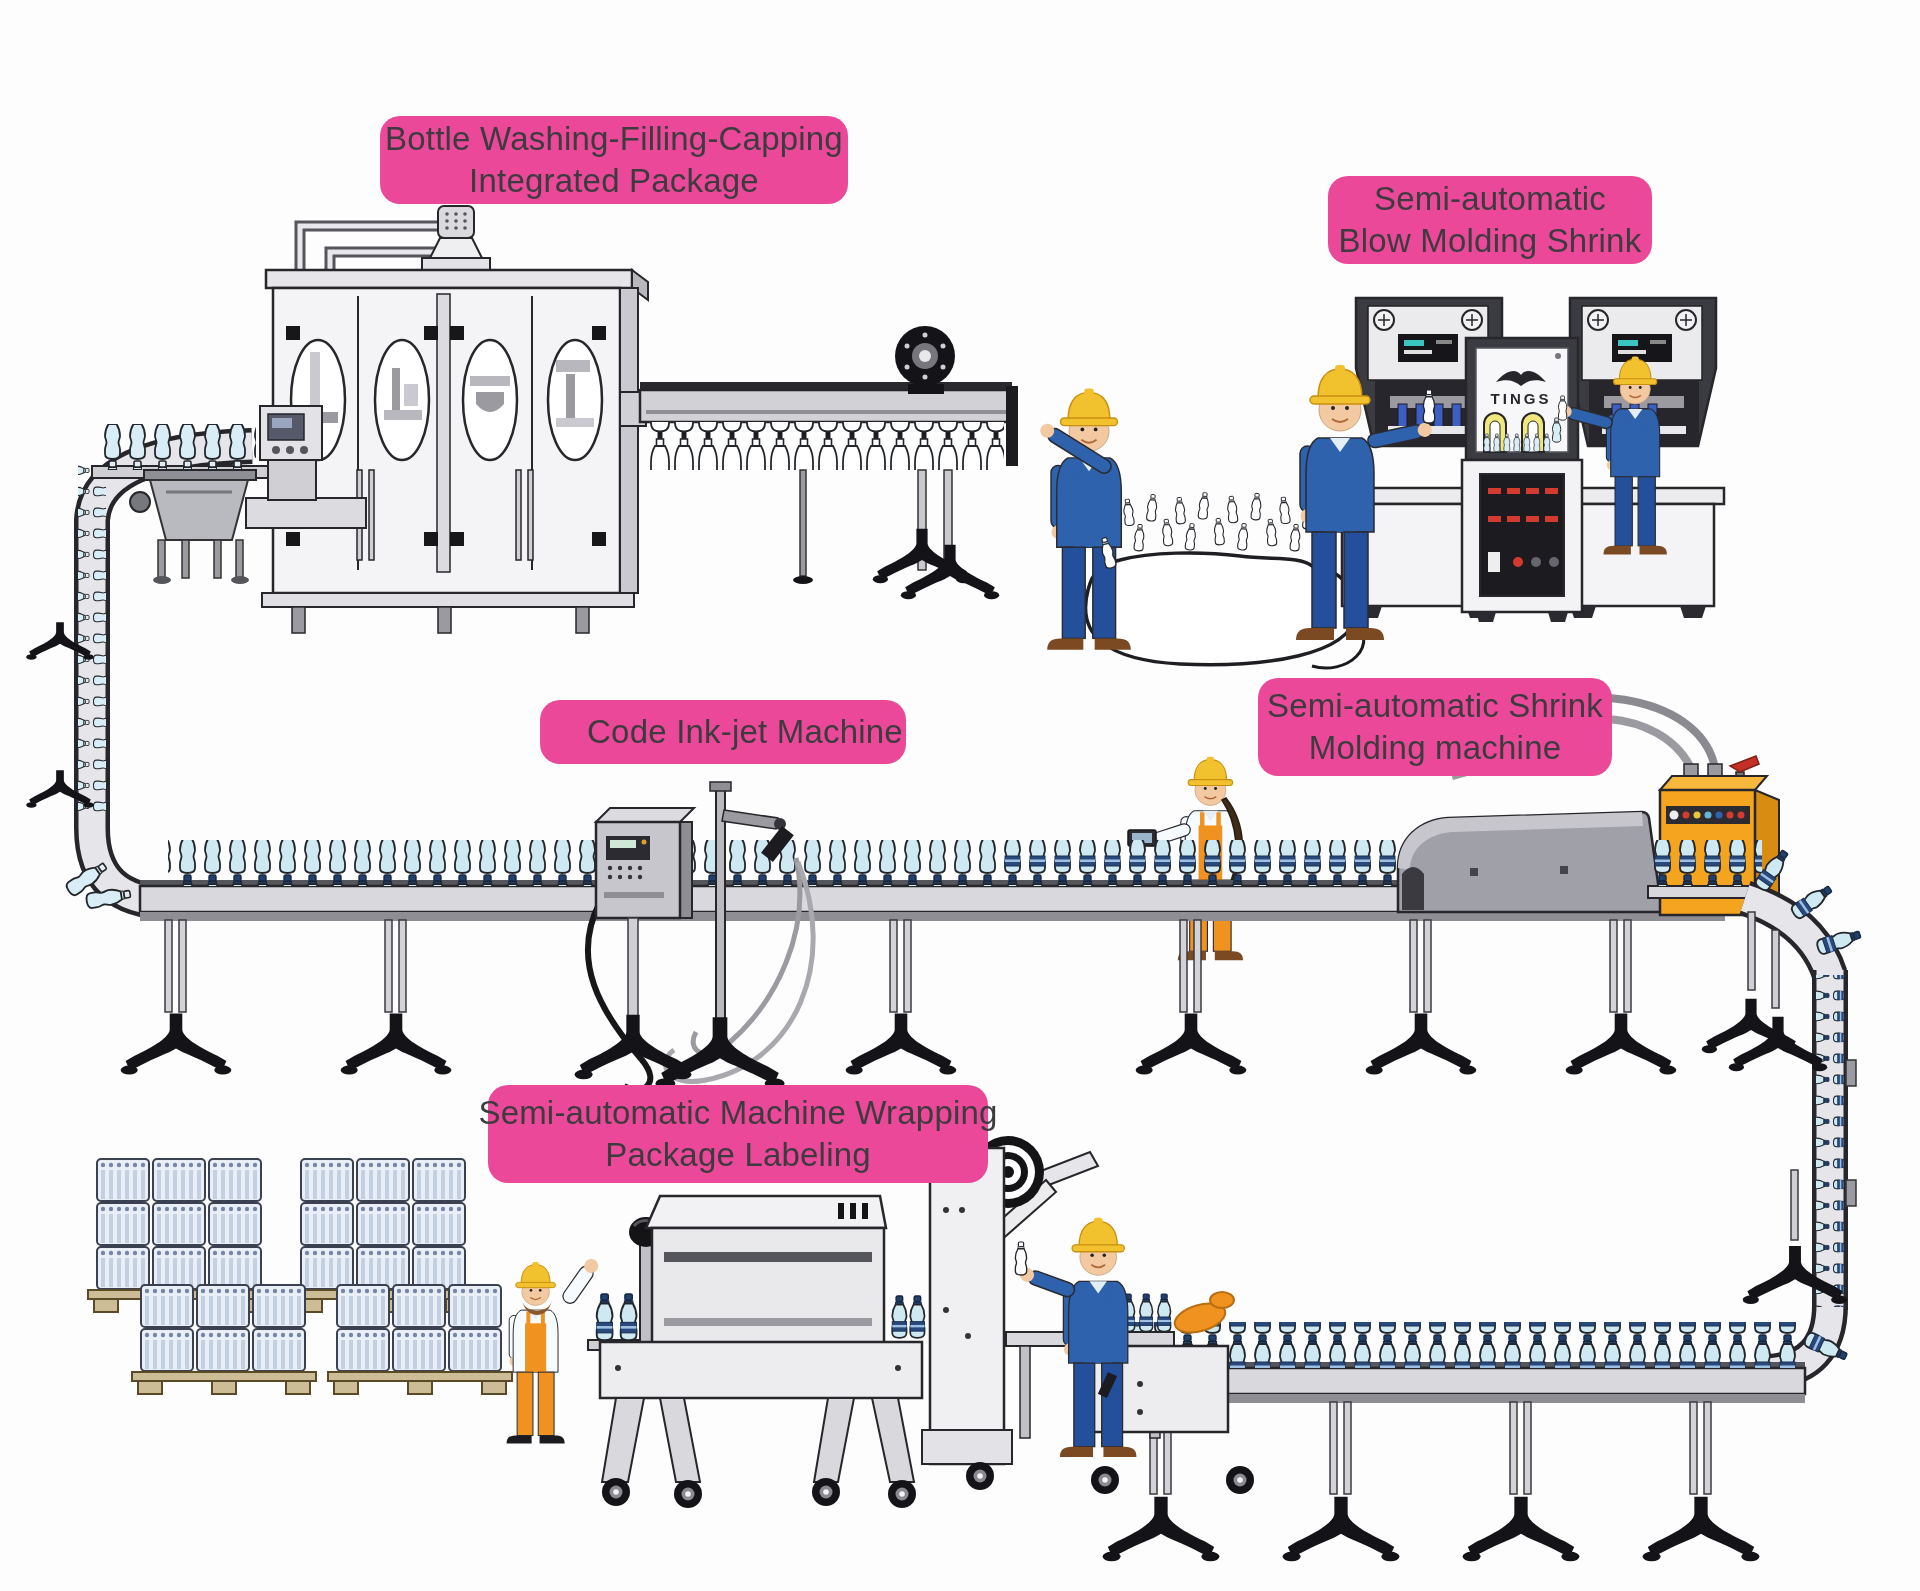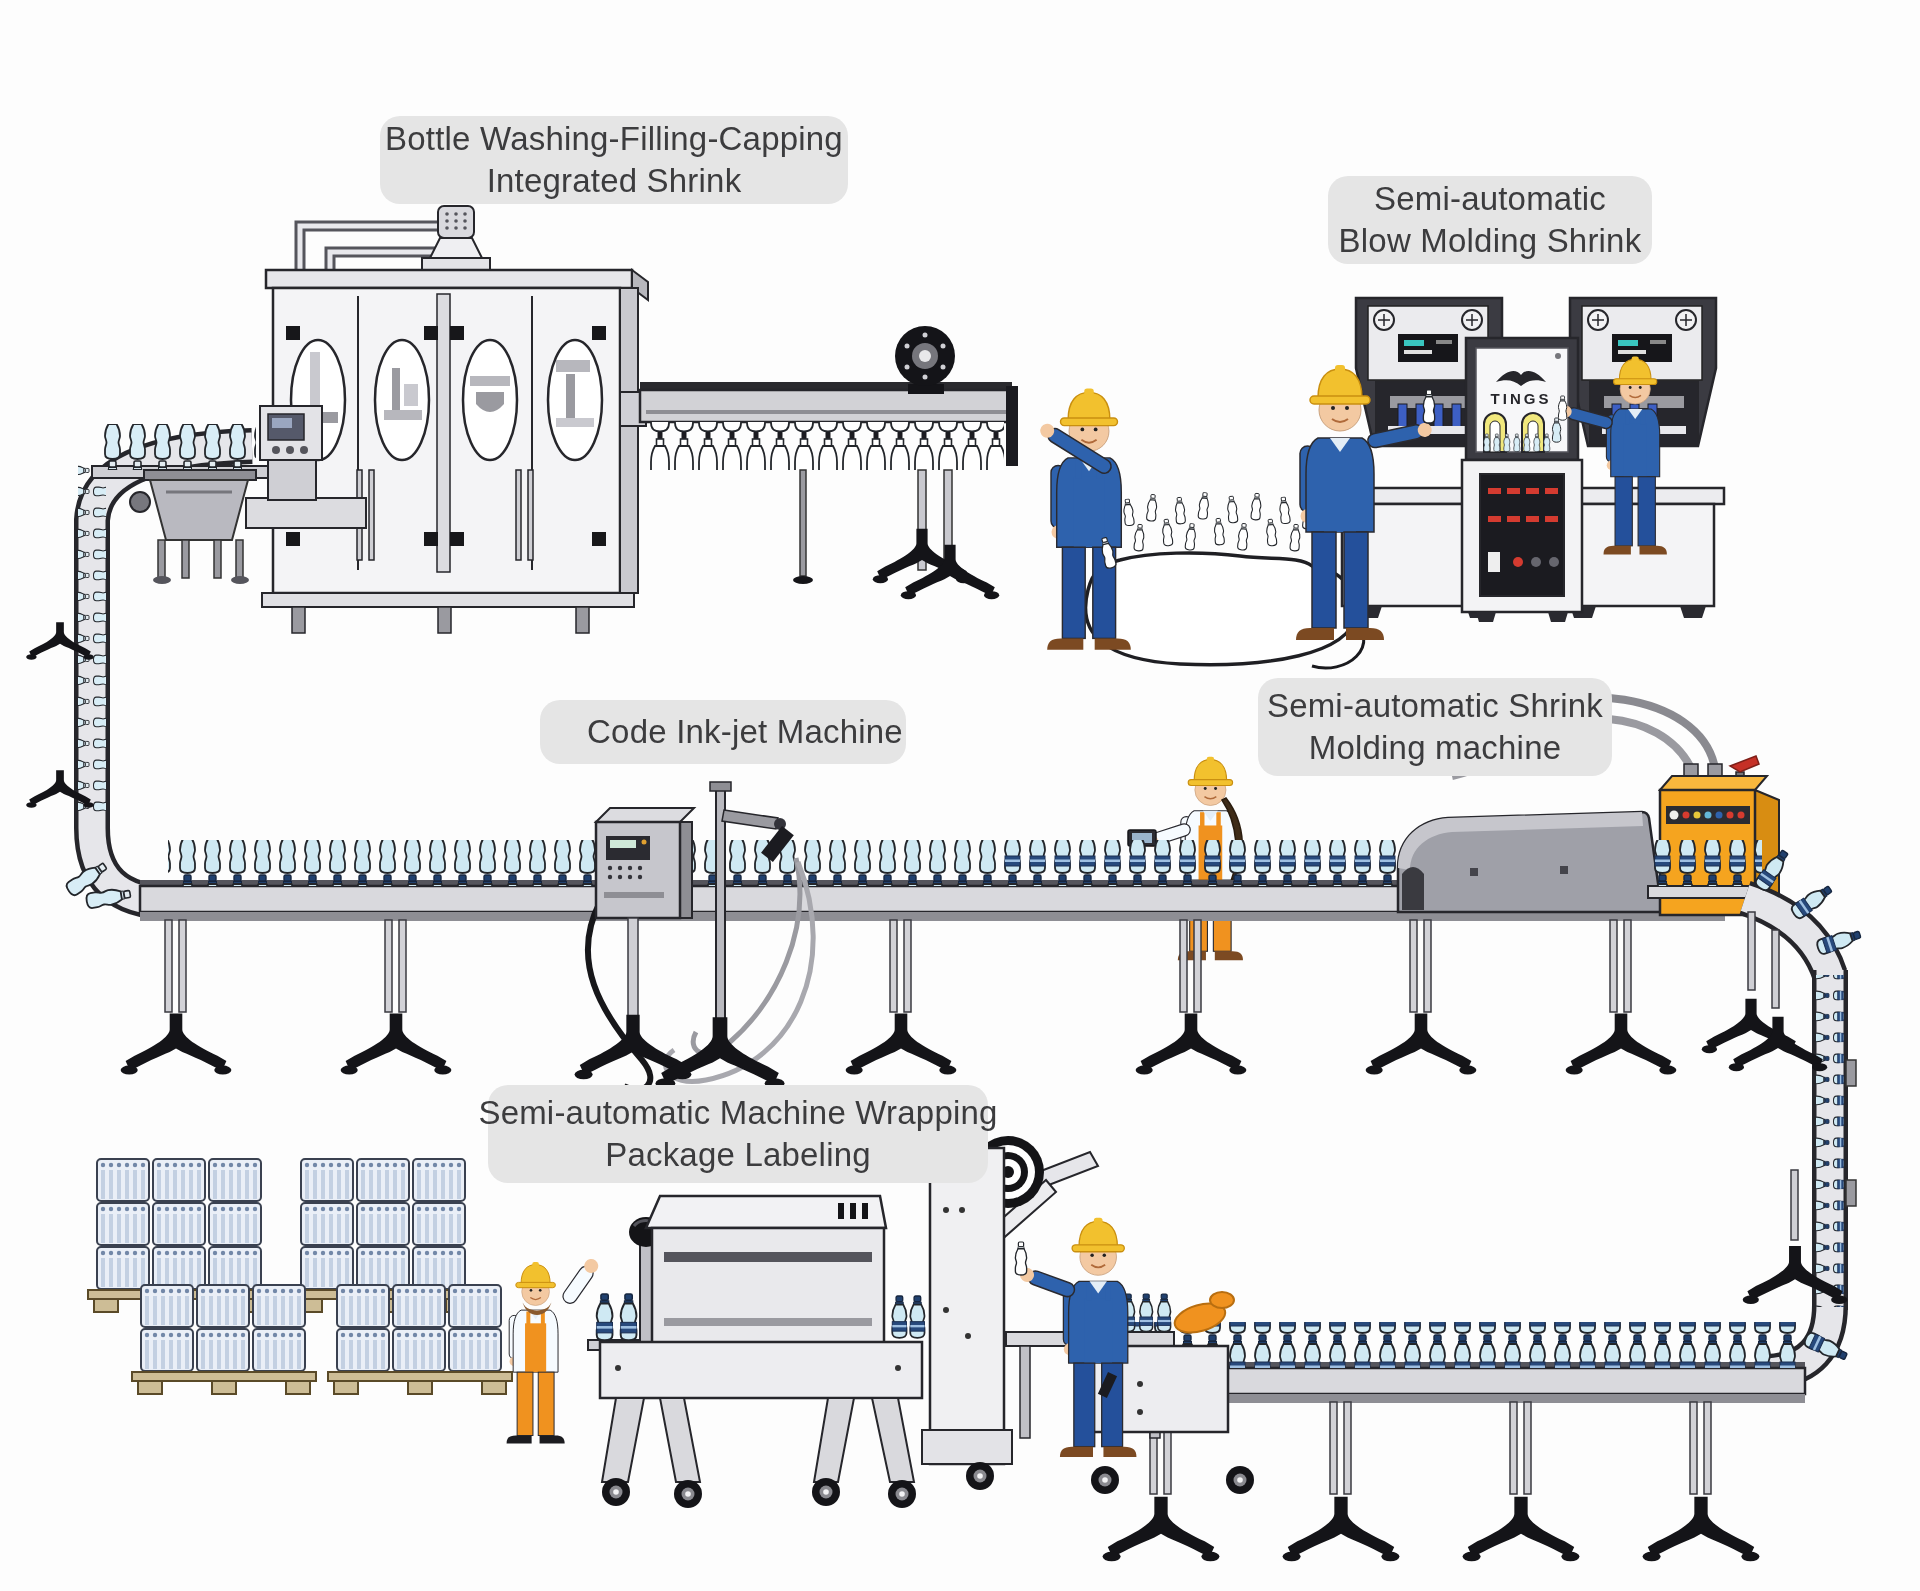--- a/index.html
+++ b/index.html
@@ -1,19 +1,19 @@
 <!DOCTYPE html>
 <html><head>
 <meta charset="utf-8">
 <style>
   html,body{margin:0;padding:0;background:#ffffff;}
   #stage{position:relative;width:1920px;height:1591px;background:#fdfdfd;overflow:hidden;
          font-family:"Liberation Sans", sans-serif;}
   #scene{position:absolute;left:0;top:0;}
-  .callout{position:absolute;background:#e5e5e5;border-radius:20px;color:#3c3c3e;
+  .callout{position:absolute;background:#ec4899;border-radius:20px;color:#3c3c3e;
            display:flex;flex-direction:column;align-items:center;justify-content:center;
            text-align:center;font-size:33px;line-height:1.28;font-weight:400;letter-spacing:.2px;}
   .callout span{display:block;white-space:nowrap;}
   svg text{font-family:"Liberation Sans", sans-serif;}
 </style>
 </head>
 <body>
 
 <div id="stage">
 
@@ -655,21 +655,21 @@
   <use href="#bW" transform="translate(1012,1242) scale(0.75)"></use>
   <g transform="translate(1108,1372) rotate(25)">
           <rect x="0" y="0" width="10" height="24" fill="#1b1b20"></rect>
         </g>
 </g>
 
 </svg>
 
 <div class="callout" style="left:380px;top:116px;width:468px;height:88px;">
   <span>Bottle Washing-Filling-Capping</span>
-  <span>Integrated Shrink</span>
+  <span>Integrated Package</span>
 </div>
 <div class="callout" style="left:1328px;top:176px;width:324px;height:88px;">
   <span>Semi-automatic</span>
   <span>Blow Molding Shrink</span>
 </div>
 <div class="callout" style="left:540px;top:700px;width:322px;height:64px;padding-left:44px;">
   <span>Code Ink-jet Machine</span>
 </div>
 <div class="callout" style="left:1258px;top:678px;width:354px;height:98px;">
   <span>Semi-automatic Shrink</span>

